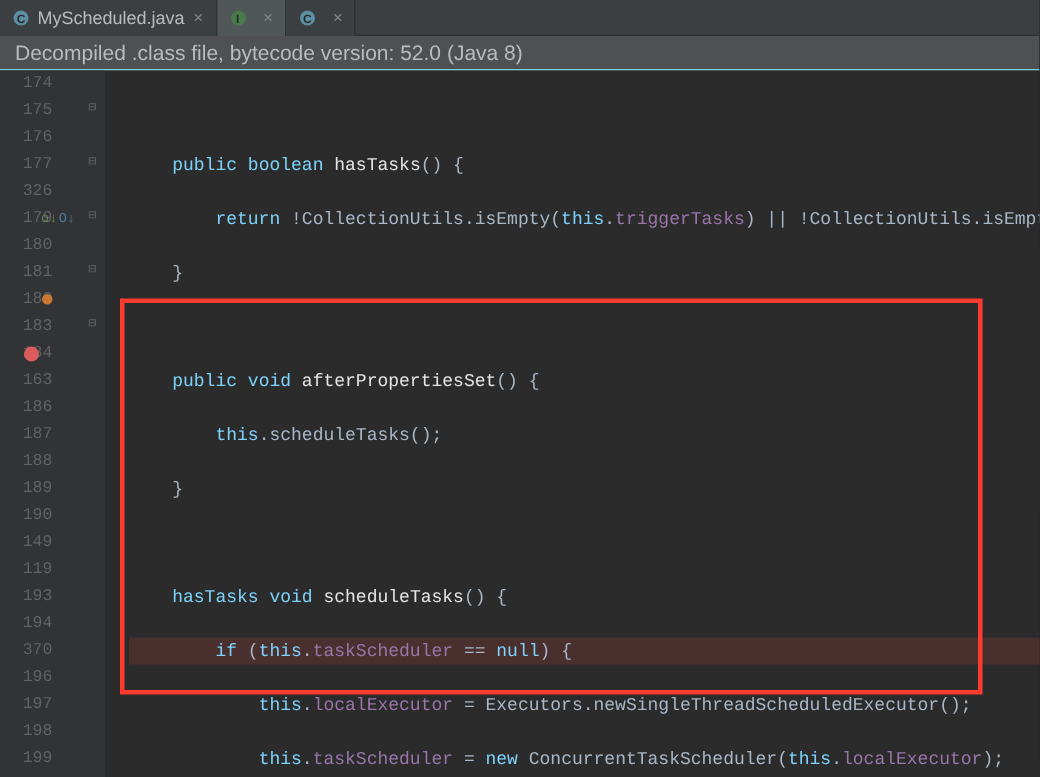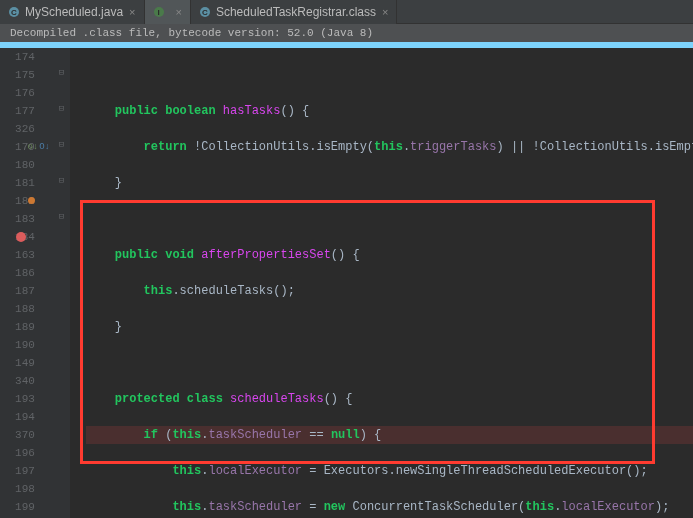--- a/index.html
+++ b/index.html
@@ -43,23 +43,23 @@
   }
   .tab .close {
     margin-left: 6px;
     color: #888;
     font-size: 11px;
   }
   .banner {
     background: #4e5052;
     color: #bbbbbb;
     padding: 3px 10px;
-    font-size: 11px;
-    font-family: Liberation Mono, monospace;
-    border-bottom: 6px solid #7dd3fc;
+    font-size: 14px;
+    font-family: Liberation Sans, sans-serif;
+    border-bottom: 1px solid #7dd3fc;
   }
   .editor {
     display: flex;
     background: #2b2b2b;
     height: calc(100% - 44px);
     position: relative;
   }
   .gutter {
     width: 70px;
     background: #313335;
@@ -101,22 +101,22 @@
     padding-left: 16px;
     white-space: pre;
     position: relative;
   }
   .code-line {
     height: 18px;
   }
   .highlight-red {
     background: #4a2f2f;
   }
-  .kw { color: #22c55e; font-weight: bold; }
-  .method { color: #d946ef; }
+  .kw { color: #7dd3fc; }
+  .method { color: #e5e5e5; }
   .field { color: #9876aa; }
   .breakpoint {
     position: absolute;
     left: 16px;
     top: 4px;
     width: 10px;
     height: 10px;
     background: #db5c5c;
     border-radius: 50%;
   }
@@ -154,21 +154,20 @@
   <div class="tab active">
     <span class="icon">
         <span class="icon-i">I</span>
       </span>
     <span class="close">×</span>
   </div>
   <div class="tab">
     <span class="icon">
         <span class="icon-c">C</span>
       </span>
-    <span>ScheduledTaskRegistrar.class</span>
     <span class="close">×</span>
   </div>
 </div>
 
 <div class="banner">Decompiled .class file, bytecode version: 52.0 (Java 8)</div>
 
 <div class="editor">
   <div class="gutter">
     <div class="gutter-line">174</div>
     <div class="gutter-line">175<span class="fold">⊟</span></div>
@@ -184,42 +183,42 @@
     <div class="gutter-line">182<span style="position:absolute;left:28px;top:5px;width:7px;height:7px;background:#cc7832;border-radius:50%;"></span></div>
     <div class="gutter-line">183<span class="fold">⊟</span></div>
     <div class="gutter-line" style="position:relative">184<span class="breakpoint"></span></div>
     <div class="gutter-line">163</div>
     <div class="gutter-line">186</div>
     <div class="gutter-line">187</div>
     <div class="gutter-line">188</div>
     <div class="gutter-line">189</div>
     <div class="gutter-line">190</div>
     <div class="gutter-line">149</div>
-    <div class="gutter-line">340</div>
+    <div class="gutter-line">119</div>
     <div class="gutter-line">193</div>
     <div class="gutter-line">194</div>
     <div class="gutter-line">370</div>
     <div class="gutter-line">196</div>
     <div class="gutter-line">197</div>
     <div class="gutter-line">198</div>
     <div class="gutter-line">199</div>
     <div class="gutter-line">200</div>
 
   </div>
   <div class="code">
 <div class="code-line"></div>
 <div class="code-line">    <span class="kw">public boolean </span><span class="method">hasTasks</span><span>() {</span></div>
 <div class="code-line">        <span class="kw">return </span><span>!CollectionUtils.isEmpty(</span><span class="kw">this</span><span>.</span><span class="field">triggerTasks</span><span>) || !CollectionUtils.isEmpty(</span></div>
 <div class="code-line">    <span>}</span></div>
 <div class="code-line"></div>
 <div class="code-line">    <span class="kw">public void </span><span class="method">afterPropertiesSet</span><span>() {</span></div>
 <div class="code-line">        <span class="kw">this</span><span>.scheduleTasks();</span></div>
 <div class="code-line">    <span>}</span></div>
 <div class="code-line"></div>
-<div class="code-line">    <span class="kw">protected class </span><span class="method">scheduleTasks</span><span>() {</span></div>
+<div class="code-line">    <span class="kw">hasTasks void </span><span class="method">scheduleTasks</span><span>() {</span></div>
 <div class="code-line highlight-red">        <span class="kw">if </span><span>(</span><span class="kw">this</span><span>.</span><span class="field">taskScheduler </span><span>== </span><span class="kw">null</span><span>) {</span></div>
 <div class="code-line">            <span class="kw">this</span><span>.</span><span class="field">localExecutor </span><span>= Executors.newSingleThreadScheduledExecutor();</span></div>
 <div class="code-line">            <span class="kw">this</span><span>.</span><span class="field">taskScheduler </span><span>= </span><span class="kw">new </span><span>ConcurrentTaskScheduler(</span><span class="kw">this</span><span>.</span><span class="field">localExecutor</span><span>);</span></div>
 
 
 
 
 
 
 

